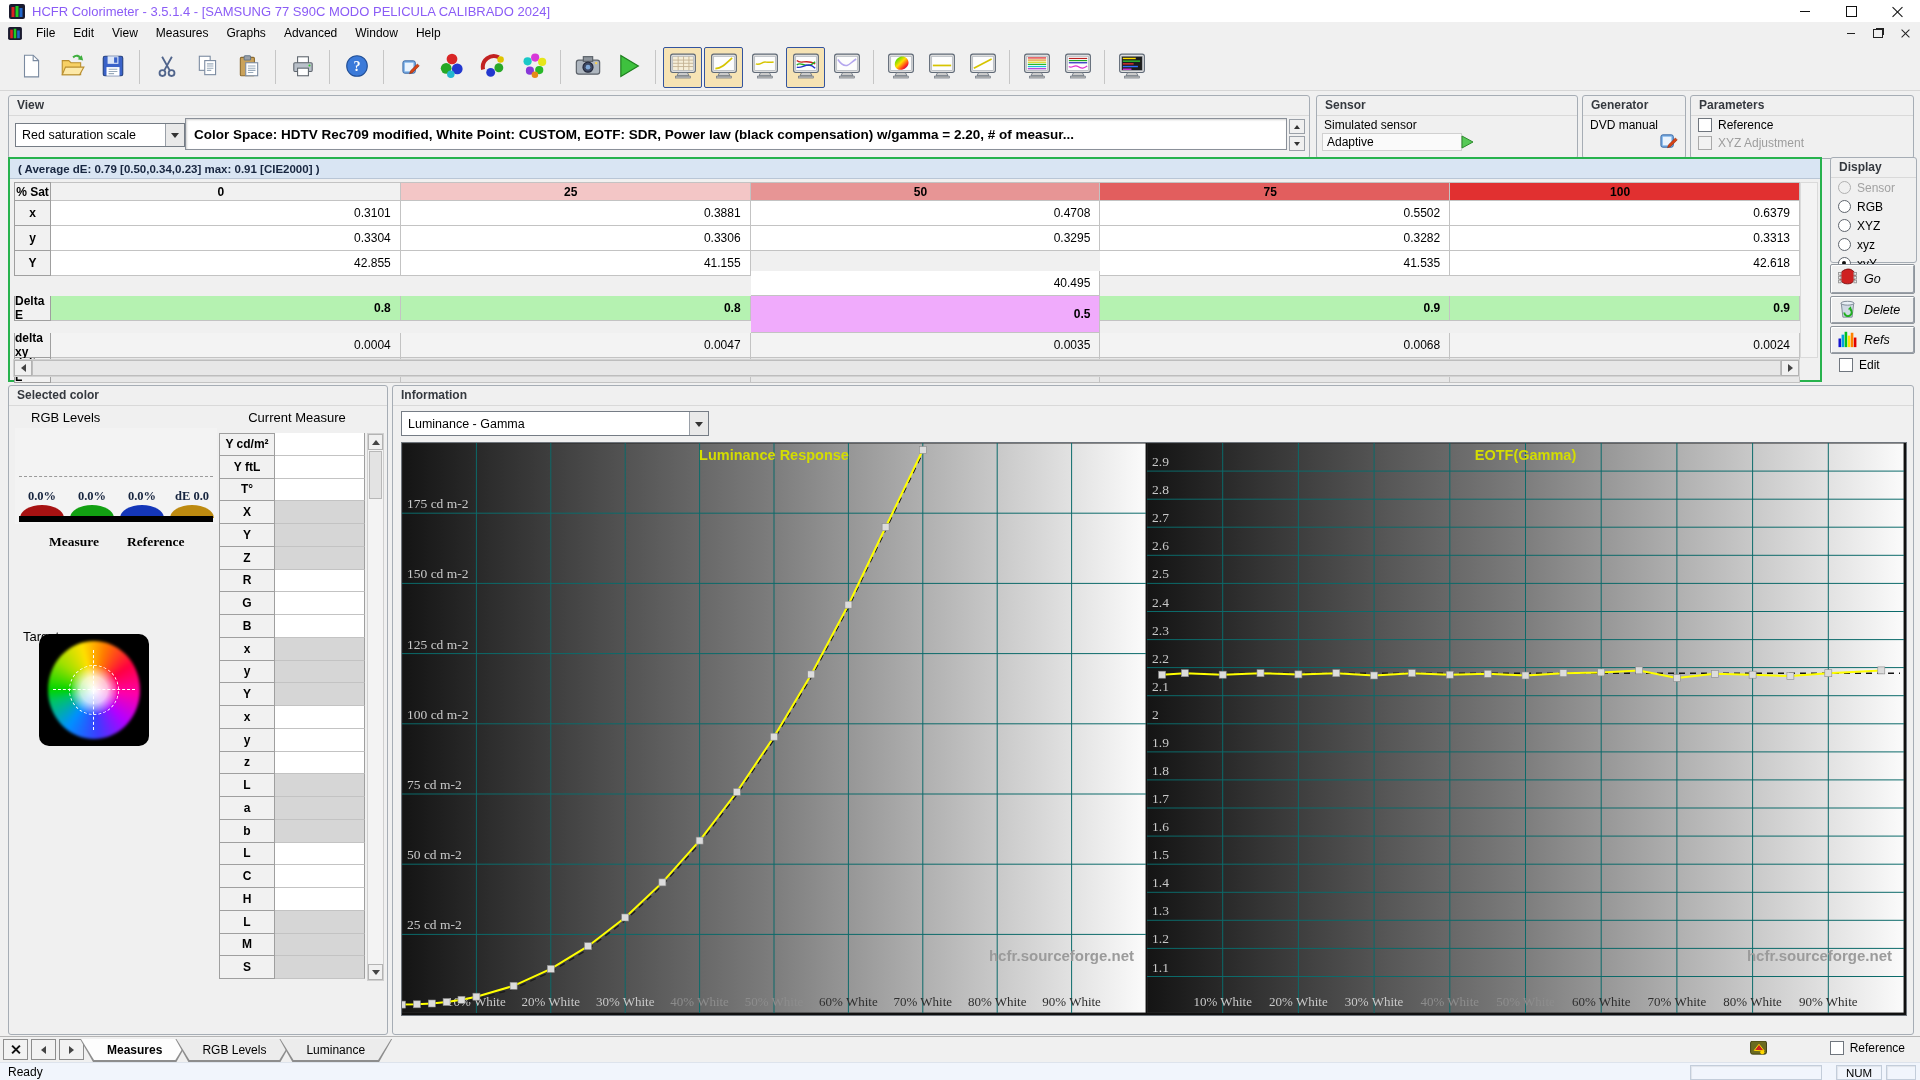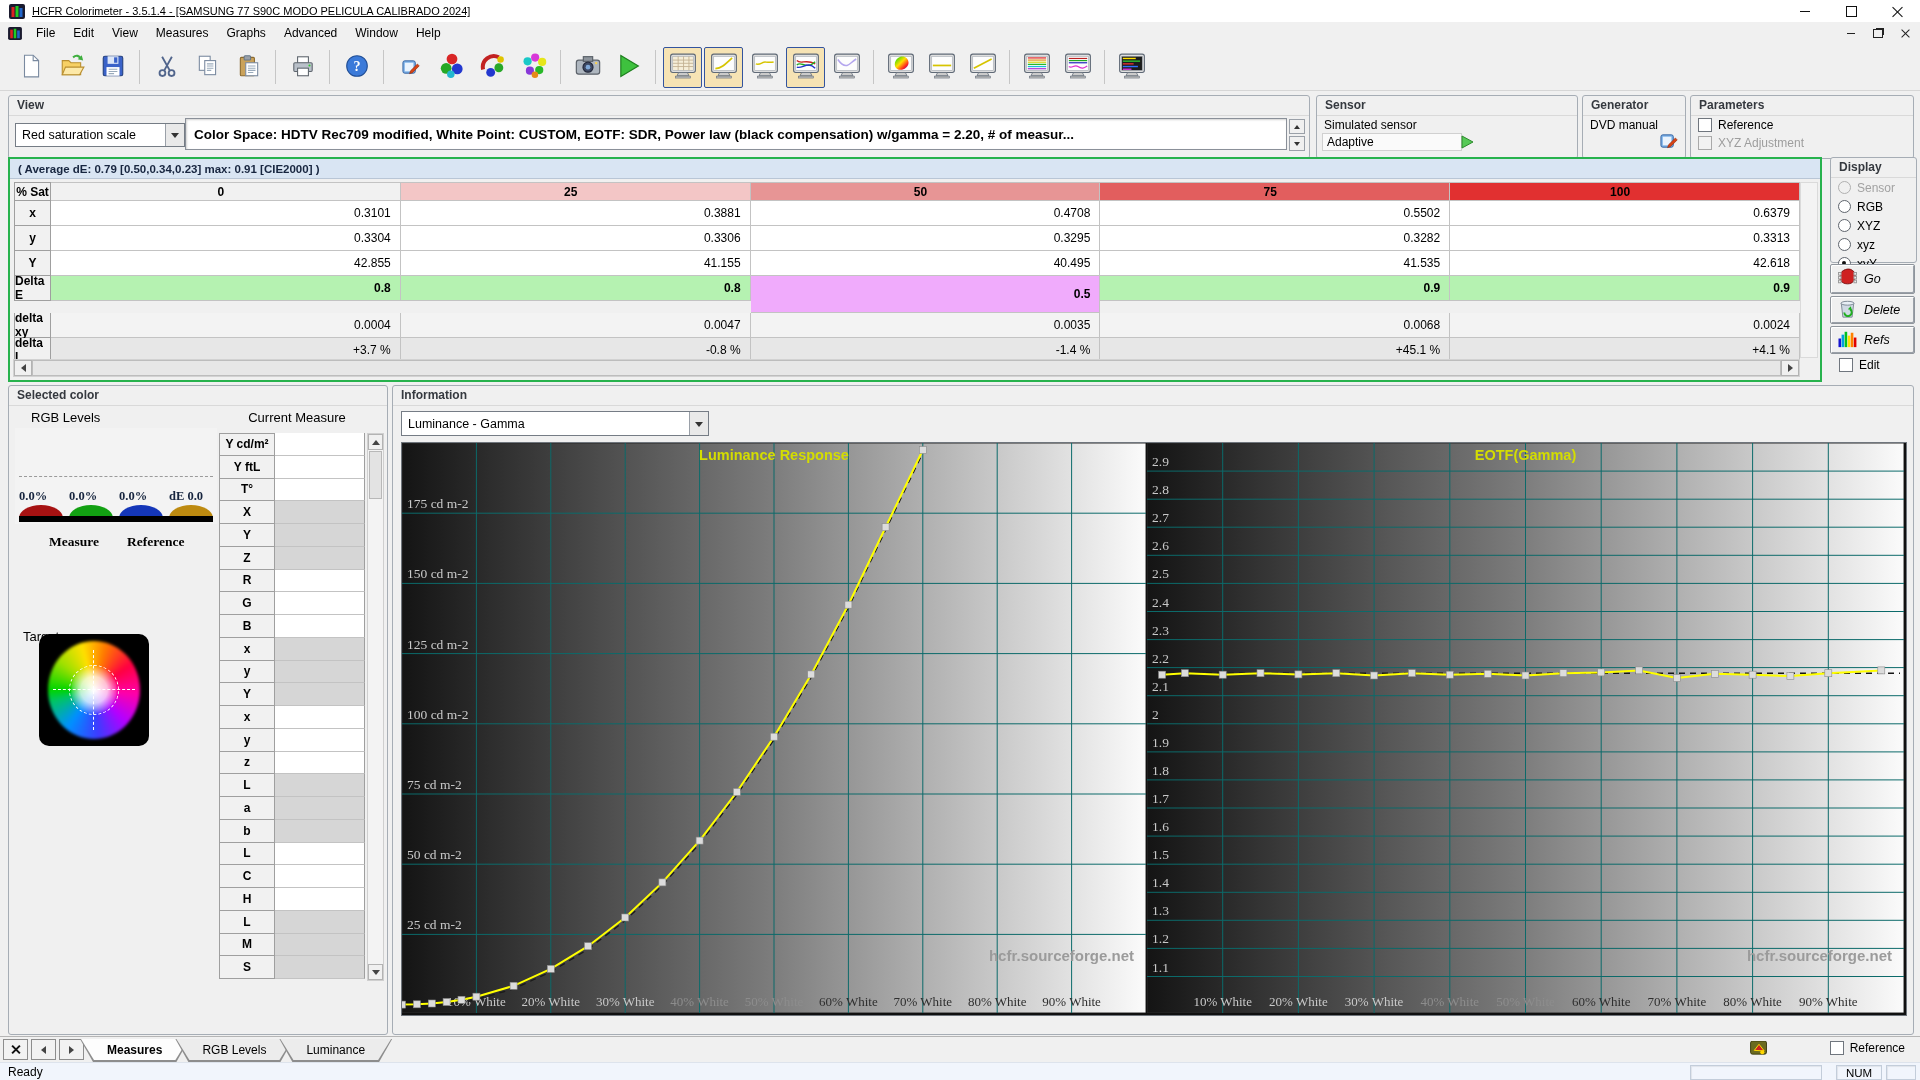--- a/index.html
+++ b/index.html
@@ -3,21 +3,21 @@
 <meta charset="utf-8">
 <style>
   html,body{margin:0;padding:0;background:#3a3a3a;}
   .screen{position:relative;width:1920px;height:1080px;background:#f0f0f0;
     font-family:"Liberation Sans",sans-serif;font-size:12px;color:#000;overflow:hidden;}
 
   
   .titlebar{position:absolute;top:0;left:0;right:0;height:22px;background:#ffffff;
     display:flex;align-items:center;border-bottom:1px solid #e6e6e6;}
   .app-icon{width:16px;height:15px;margin:0 7px 0 9px;}
-  .title-text{font-size:11px;color:#000000;text-decoration:underline;}
+  .title-text{font-size:13px;color:#8b5cf6;}
   .win-btns{margin-left:auto;display:flex;height:100%;}
   .win-btn{width:46px;height:100%;display:flex;align-items:center;justify-content:center;}
   .g-min{width:10px;height:1px;background:#111;}
   .g-max{width:9px;height:9px;border:1px solid #111;}
   .g-close{position:relative;width:11px;height:11px;}
   .g-close::before,.g-close::after{content:'';position:absolute;left:5px;top:-1px;width:1px;height:14px;background:#111;}
   .g-close::before{transform:rotate(45deg);}.g-close::after{transform:rotate(-45deg);}
 
   
   .menubar{position:absolute;top:22px;left:0;right:0;height:22px;background:#f0f0f0;
@@ -89,21 +89,21 @@
   .tri-up{width:0;height:0;border:4px solid transparent;border-bottom:5px solid #444;margin-bottom:4px;}
   .tri-dn{width:0;height:0;border:4px solid transparent;border-top:5px solid #444;margin-top:4px;}
 
   
   .btn3d{position:absolute;left:1830px;width:85px;background:#f0f0f0;border:1px solid #8f959c;border-radius:2px;
     box-shadow:inset 1px 1px 0 #fff,inset -1px -1px 0 #9aa0a8;display:flex;align-items:center;gap:5px;
     padding-left:5px;font-size:12.5px;box-sizing:border-box;font-style:italic;}
 
   
   .hump-row{position:absolute;display:flex;align-items:flex-end;gap:4px;}
-  .hump-item{display:flex;flex-direction:column;width:46px;}
+  .hump-item{display:flex;flex-direction:column;align-items:center;width:46px;}
   .hump-label{font-family:"Liberation Serif",serif;font-weight:bold;font-size:12.5px;color:#17253f;margin-bottom:1px;}
   .hump{width:44px;height:13px;border-radius:50% 50% 0 0/100% 100% 0 0;}
   .baseline{position:absolute;height:6px;background:#000;}
   .dashline{position:absolute;border-top:1px dashed #9a9a9a;}
   .cm-row{display:flex;height:22.75px;}
   .cm-lab{width:56px;flex:0 0 auto;background:#f1f1f1;font-weight:bold;display:flex;align-items:center;justify-content:center;
     border:1px solid #9f9f9f;border-top:none;box-sizing:border-box;}
   .cm-row:first-child .cm-lab{border-top:1px solid #9f9f9f;}
   .cm-val{flex:1;border-right:1px solid #9f9f9f;border-bottom:1px solid #c3c3c3;box-sizing:border-box;}
   .vscroll{position:absolute;width:15px;background:#f3f3f3;border:1px solid #cfcfcf;display:flex;flex-direction:column;}
@@ -521,21 +521,21 @@
           <div class="m-cell m-val" style="height:25px;background:#ffffff;">0.3304</div>
           <div class="m-cell m-val" style="height:25px;background:#ffffff;">0.3306</div>
           <div class="m-cell m-val" style="height:25px;background:#ffffff;">0.3295</div>
           <div class="m-cell m-val" style="height:25px;background:#ffffff;">0.3282</div>
           <div class="m-cell m-val" style="height:25px;background:#ffffff;">0.3313</div>
         </div>
         <div class="m-row">
           <div class="m-cell m-lab" style="height:25px;">Y</div>
           <div class="m-cell m-val" style="height:25px;background:#ffffff;">42.855</div>
           <div class="m-cell m-val" style="height:25px;background:#ffffff;">41.155</div>
-          <div class="m-cell m-val" style="height:25px;background:#ffffff;">40.495</div>
+          <div class="m-cell m-val" style="height:25px;background:#ffffff;margin-top:20px;">40.495</div>
           <div class="m-cell m-val" style="height:25px;background:#ffffff;">41.535</div>
           <div class="m-cell m-val" style="height:25px;background:#ffffff;">42.618</div>
         </div>
         <div class="m-row">
           <div class="m-cell m-lab" style="height:25px;">Delta E</div>
           <div class="m-cell m-val" style="height:25px;background:#b5f2b1;font-weight:bold;">0.8</div>
           <div class="m-cell m-val" style="height:25px;background:#b5f2b1;font-weight:bold;">0.8</div>
           <div class="m-cell m-val" style="height:37px;background:#f0abfc;font-weight:bold;">0.5</div>
           <div class="m-cell m-val" style="height:25px;background:#b5f2b1;font-weight:bold;">0.9</div>
           <div class="m-cell m-val" style="height:25px;background:#b5f2b1;font-weight:bold;">0.9</div>

